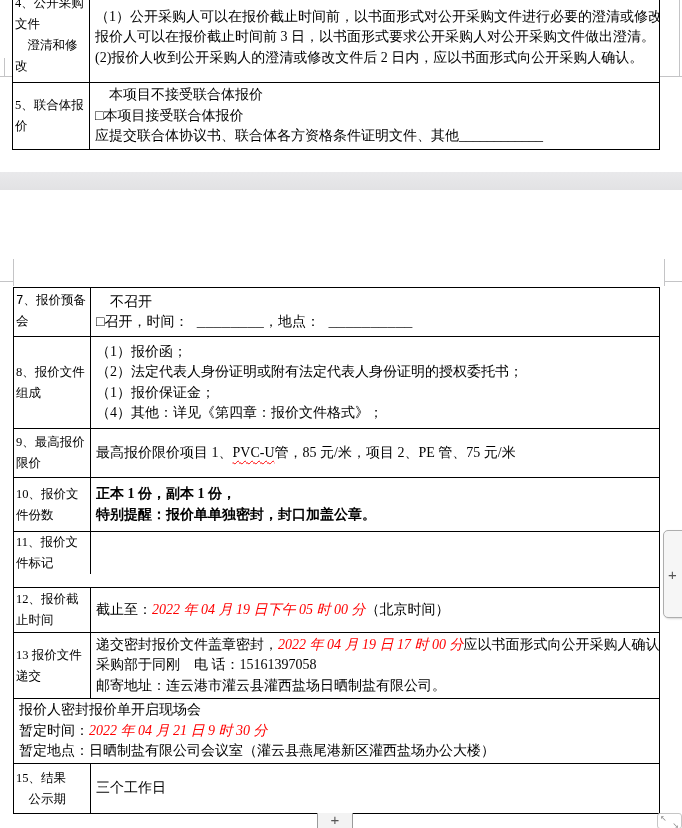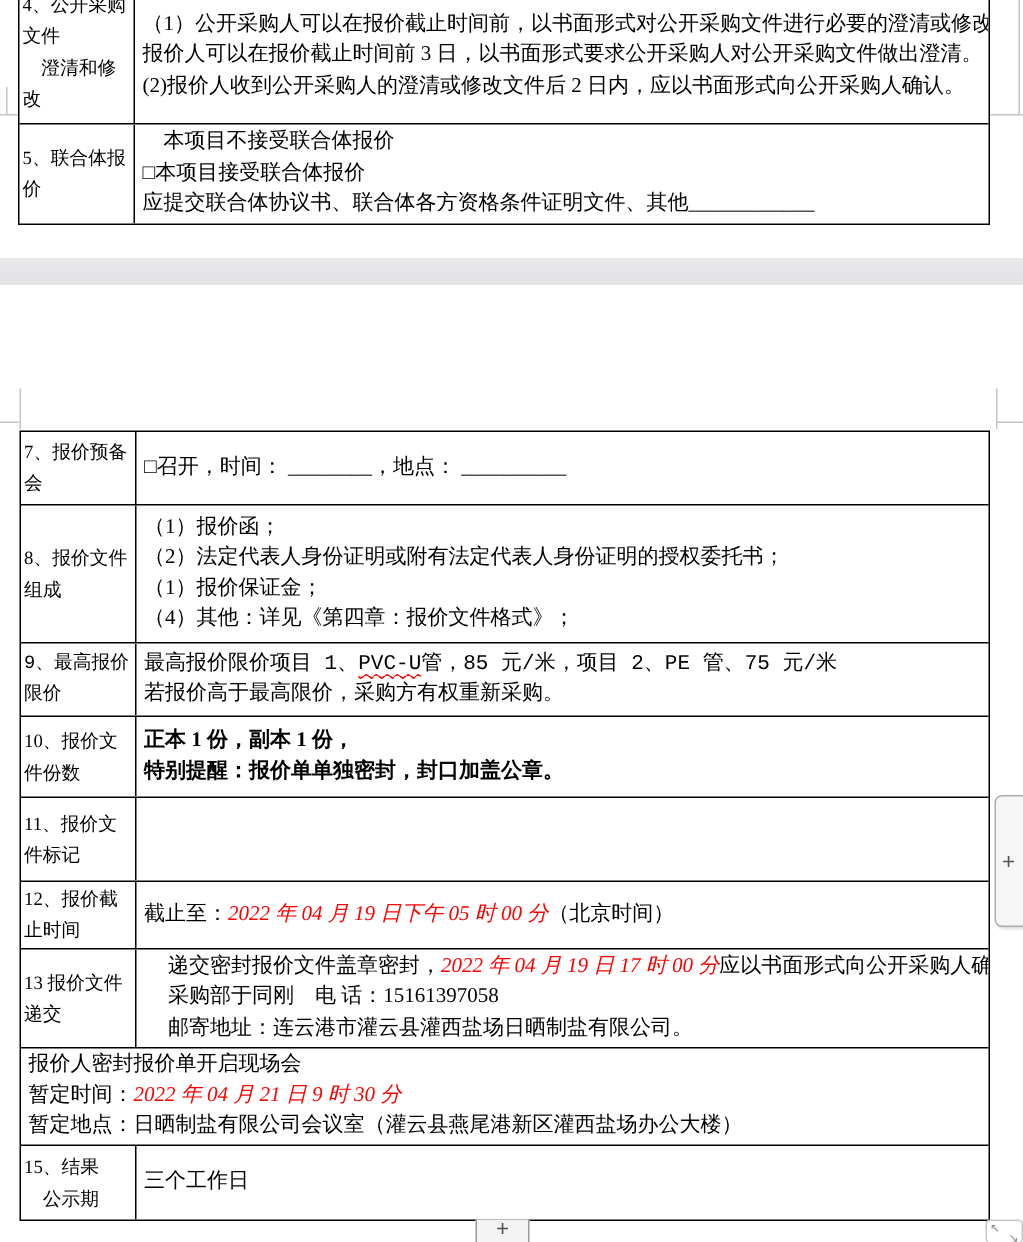--- a/index.html
+++ b/index.html
@@ -79,77 +79,77 @@
       </div>
       <div class="cell content">
         <div class="line"><span class="seg">　本项目不接受联合体报价</span></div>
         <div class="line"><span class="seg">□本项目接受联合体报价</span></div>
         <div class="line"><span class="seg">应提交联合体协议书、联合体各方资格条件证明文件、其他____________</span></div>
       </div>
     </div>
   </div>
 
 <div class="doc-table" id="table2" style="left:13px;top:287px;width:647px;">
-    <div class="t-row" style="height: 49px;">
+    <div class="t-row" style="height: 49px; font-family: Liberation Mono, monospace;">
       <div class="cell label">
         <div class="line">7、报价预备</div>
         <div class="line">会</div>
       </div>
       <div class="cell content">
+        <div class="line"><span class="seg">　不召开</span></div>
         <div class="line"><span class="seg">□召开，时间： ________，地点： __________</span></div>
       </div>
     </div>
     <div class="t-row" style="height: 92px;">
       <div class="cell label">
         <div class="line">8、报价文件</div>
         <div class="line">组成</div>
       </div>
       <div class="cell content">
         <div class="line"><span class="seg">（1）报价函；</span></div>
         <div class="line"><span class="seg">（2）法定代表人身份证明或附有法定代表人身份证明的授权委托书；</span></div>
         <div class="line"><span class="seg">（1）报价保证金；</span></div>
         <div class="line"><span class="seg">（4）其他：详见《第四章：报价文件格式》；</span></div>
       </div>
     </div>
-    <div class="t-row" style="height: 49px; font-family: Liberation Mono, monospace;">
+    <div class="t-row" style="height: 49px;">
       <div class="cell label">
         <div class="line">9、最高报价</div>
         <div class="line">限价</div>
       </div>
       <div class="cell content">
         <div class="line"><span class="seg">最高报价限价项目 1、</span><span class="seg wavy">PVC-U</span><span class="seg">管，85 元/米，项目 2、PE 管、75 元/米</span></div>
-        <div class="line"><span class="seg">若报价高于最高限价，采购方有权重新采购。</span></div>
       </div>
     </div>
     <div class="t-row" style="height: 54px;">
       <div class="cell label">
         <div class="line">10、报价文</div>
         <div class="line">件份数</div>
       </div>
       <div class="cell content">
         <div class="line"><span class="seg bold">正本 1 份，副本 1 份，</span></div>
         <div class="line"><span class="seg bold">特别提醒：报价单单独密封，封口加盖公章。</span></div>
       </div>
     </div>
-    <div class="t-row" style="height: 56px;">
+    <div class="t-row" style="height: 56px; flex-direction: column;">
       <div class="cell label">
         <div class="line">11、报价文</div>
         <div class="line">件标记</div>
       </div>
     </div>
     <div class="t-row" style="height: 45px;">
       <div class="cell label">
         <div class="line">12、报价截</div>
         <div class="line">止时间</div>
       </div>
       <div class="cell content">
         <div class="line"><span class="seg">截止至：</span><span class="seg red">2022 年 04 月 19 日下午 05 时 00 分</span><span class="seg">（北京时间）</span></div>
       </div>
     </div>
-    <div class="t-row" style="height: 66px; gap: 16px;">
+    <div class="t-row" style="height: 66px;">
       <div class="cell label">
         <div class="line">13 报价文件</div>
         <div class="line">递交</div>
       </div>
       <div class="cell content">
         <div class="line"><span class="seg">递交密封报价文件盖章密封，</span><span class="seg red">2022 年 04 月 19 日 17 时 00 分</span><span class="seg">应以书面形式向公开采购人确认</span></div>
         <div class="line"><span class="seg">采购部于同刚　电 话：15161397058</span></div>
         <div class="line"><span class="seg">邮寄地址：连云港市灌云县灌西盐场日晒制盐有限公司。</span></div>
       </div>
     </div>

